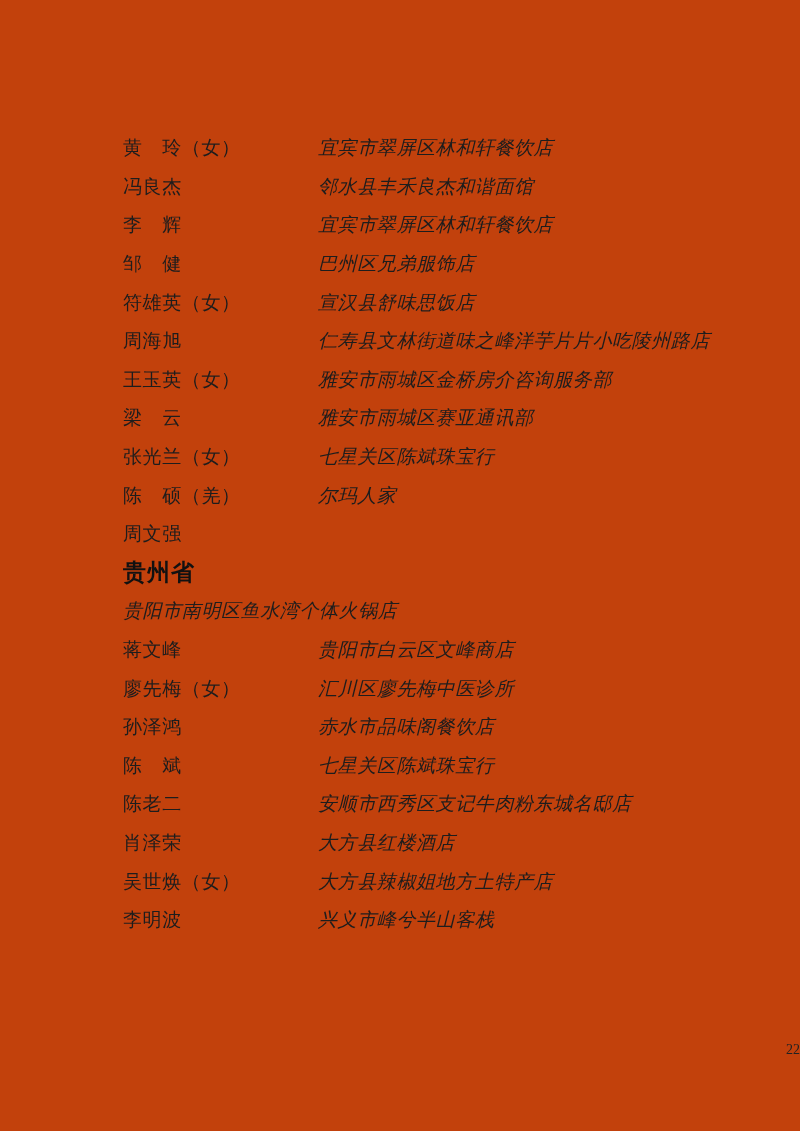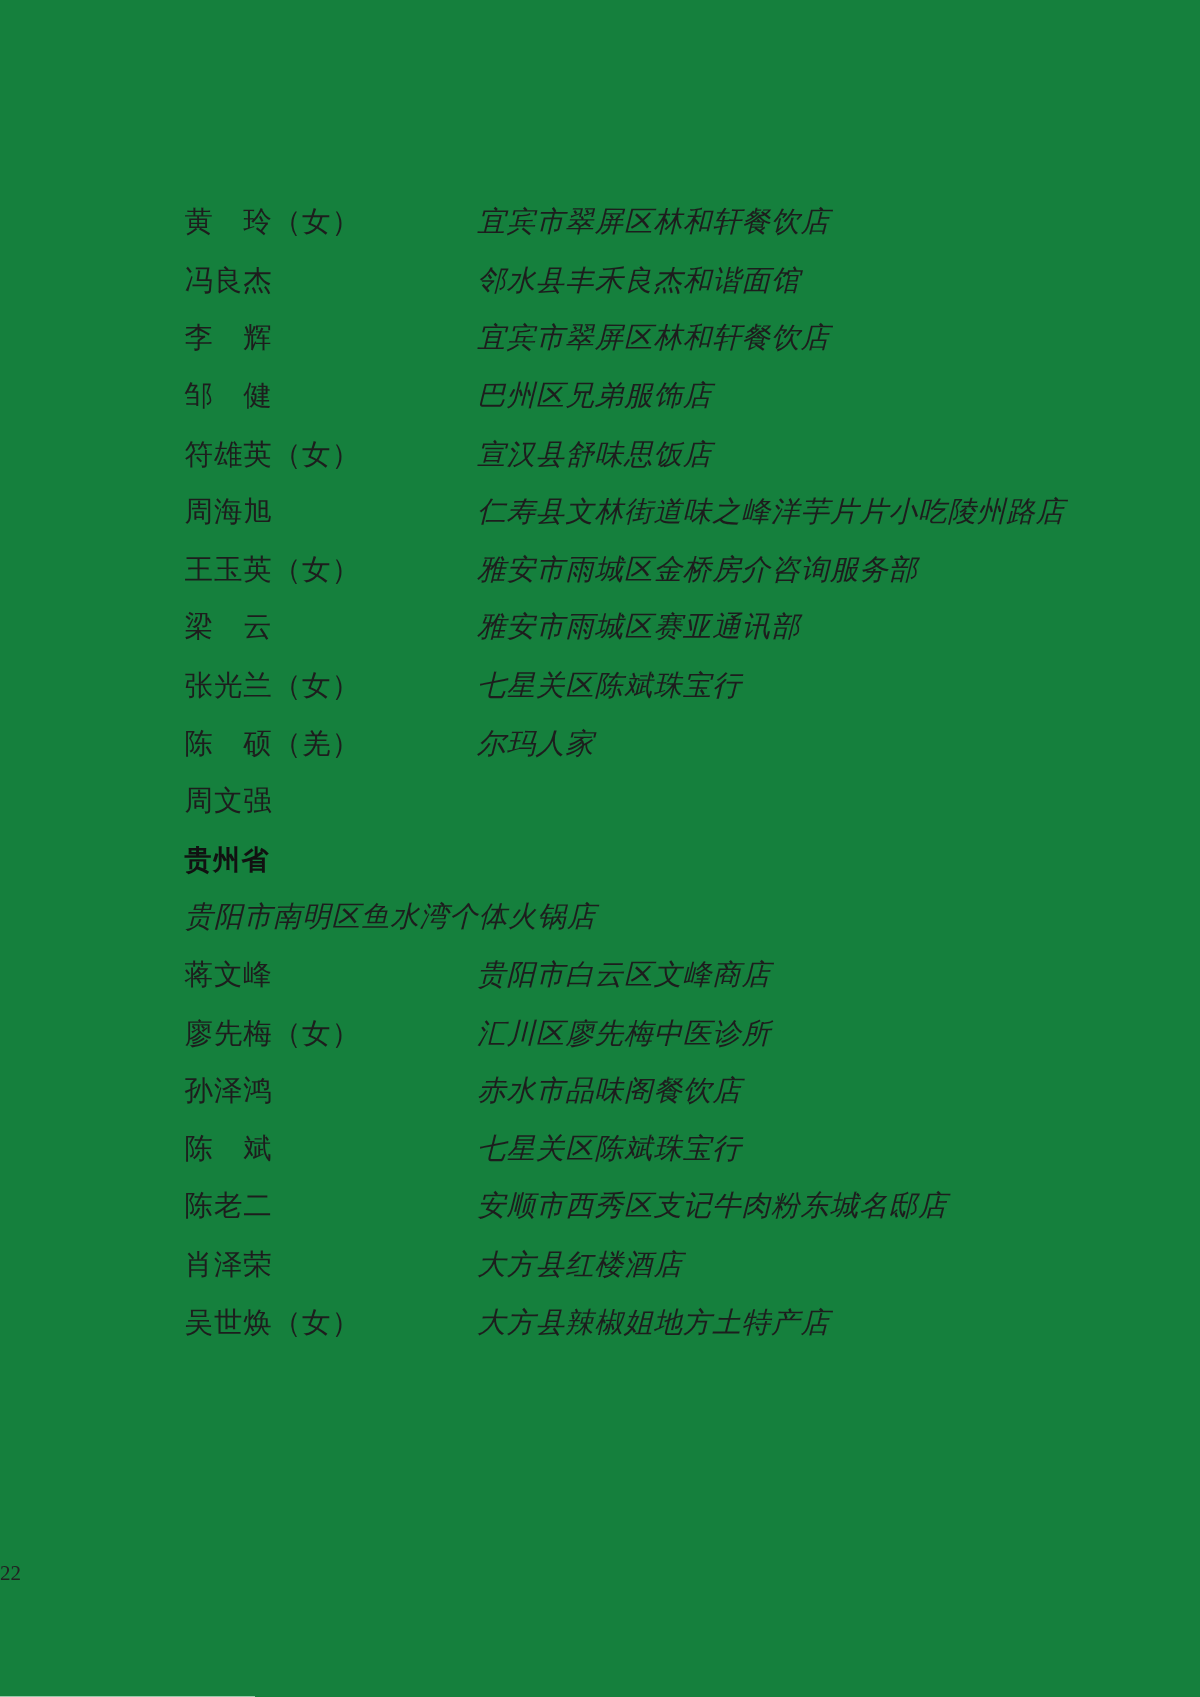--- a/index.html
+++ b/index.html
@@ -4,21 +4,21 @@
 <style>
   * { margin: 0; padding: 0; box-sizing: border-box; }
   html, body { background: #ffffff; }
   body {
     width: 800px; height: 1131px;
     font-family: "Liberation Serif", "DejaVu Serif", serif;
   }
   .page {
     position: relative;
     width: 800px; height: 1131px;
-    background: #15803d;
+    background: #c2410c;
     overflow: hidden;
   }
   .content {
     position: absolute;
     top: 129px; left: 123px; right: 50px;
   }
   .row {
     display: flex;
     align-items: center;
     height: 38.6px;
@@ -30,29 +30,29 @@
   .col-name { flex: 0 0 195px; width: 195px; }
   .col-biz { flex: 1; font-style: italic; }
   .section-header-row {
     display: flex;
     align-items: center;
     height: 38.6px;
   }
   .section-header {
     font-family: "Liberation Sans", "DejaVu Sans", sans-serif;
     font-weight: bold;
-    font-size: 18px;
+    font-size: 23px;
     color: #111111;
     letter-spacing: 1px;
   }
   .page-number {
     position: absolute;
     top: 1042px; left: 0;
     width: 100%;
-    text-align: left;
+    text-align: right;
     font-size: 14px;
     color: #222222;
   }
 </style>
 </head>
 <body>
 
 <div class="page">
   <div class="content">
 
@@ -128,17 +128,21 @@
       <span class="col-biz">安顺市西秀区支记牛肉粉东城名邸店</span>
     </div>
     <div class="row">
       <span class="col-name">肖泽荣</span>
       <span class="col-biz">大方县红楼酒店</span>
     </div>
     <div class="row">
       <span class="col-name">吴世焕（女）</span>
       <span class="col-biz">大方县辣椒姐地方土特产店</span>
     </div>
+    <div class="row">
+      <span class="col-name">李明波</span>
+      <span class="col-biz">兴义市峰兮半山客栈</span>
+    </div>
 
   </div>
 
   <div class="page-number">22</div>
 </div>
 
 </body></html>

